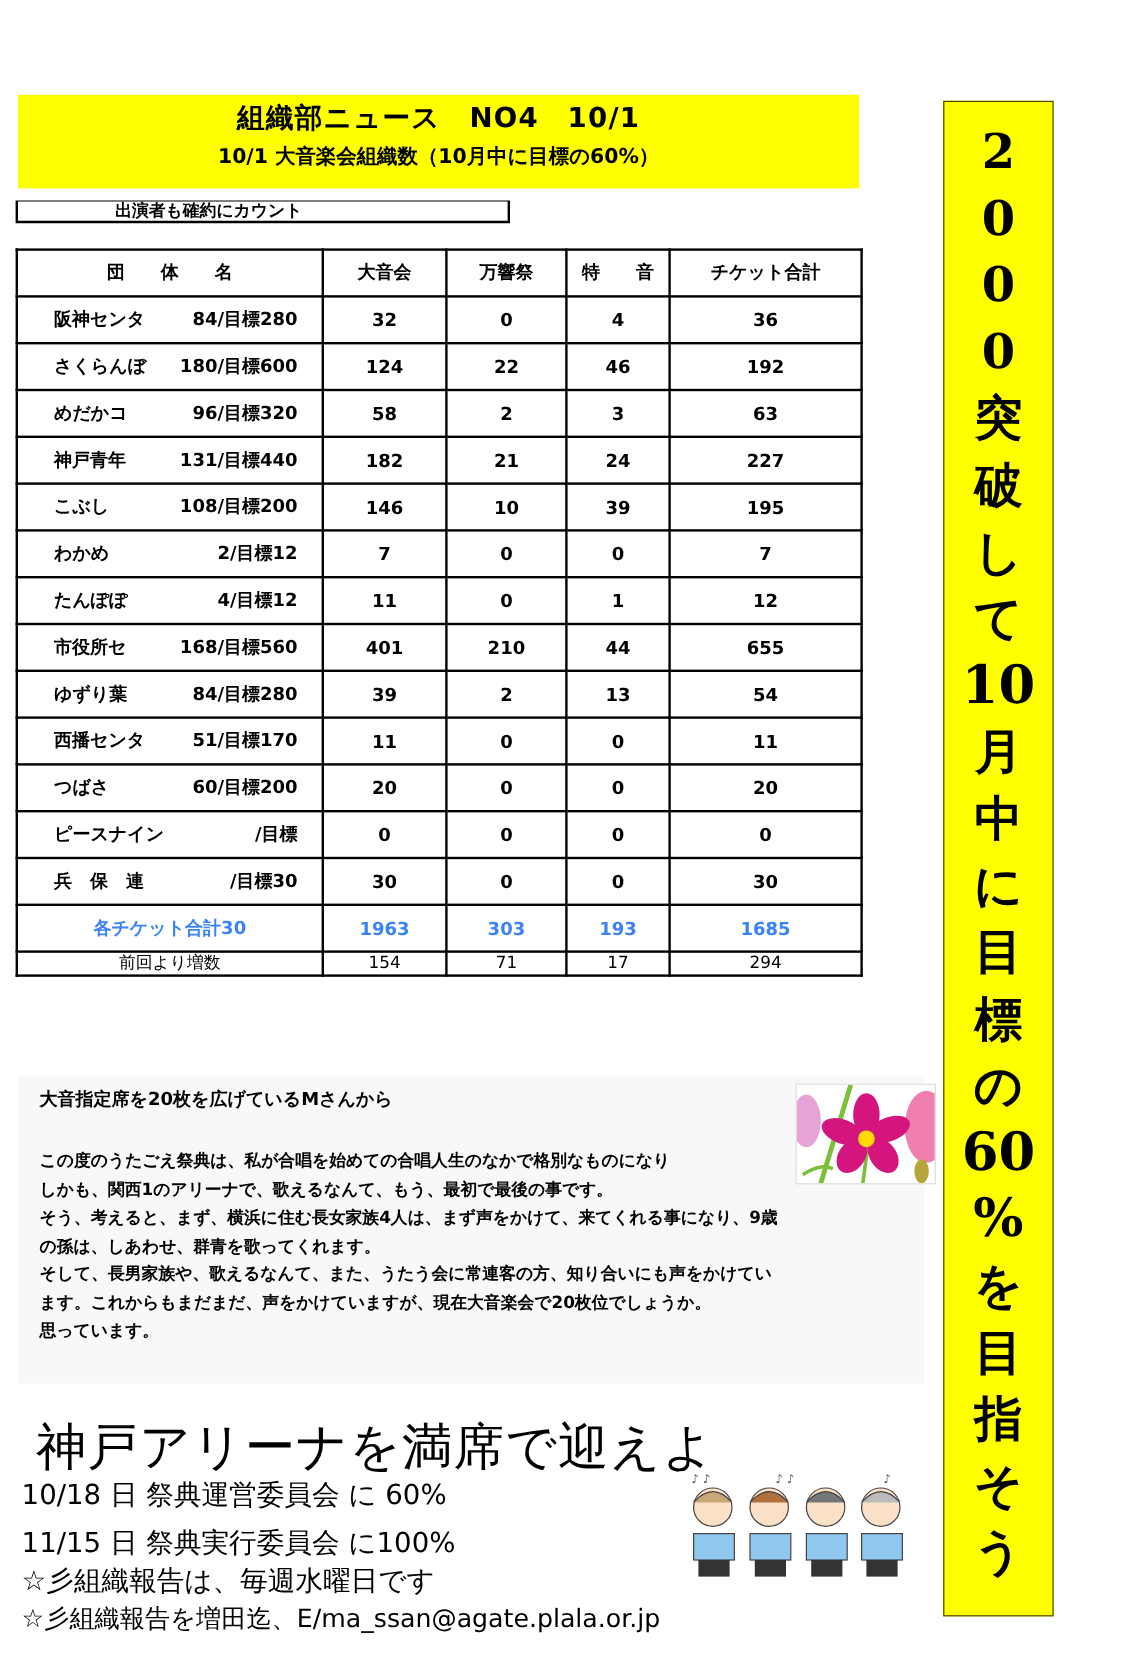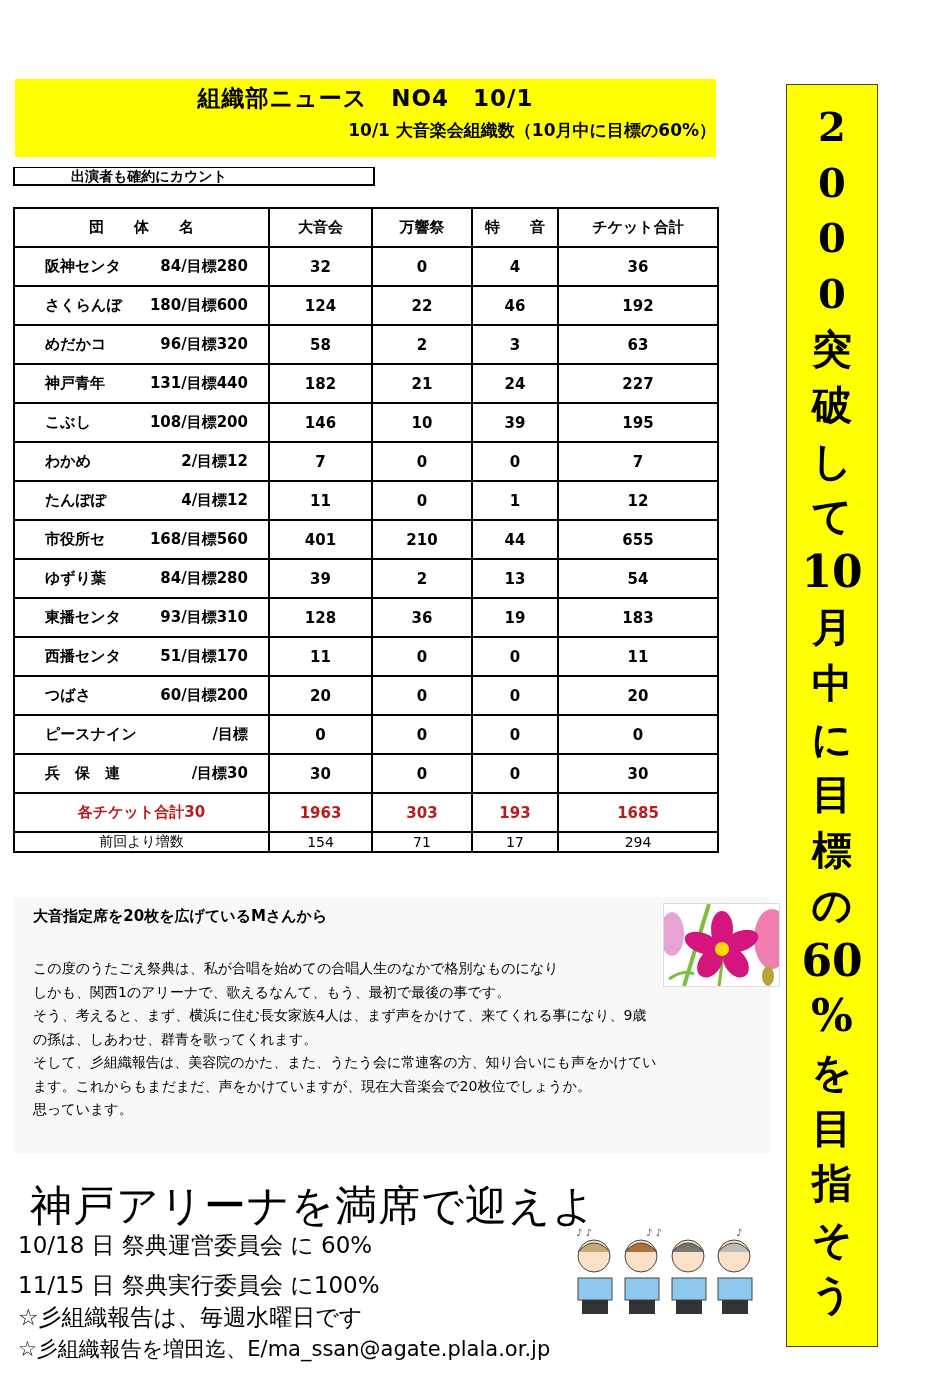--- a/index.html
+++ b/index.html
@@ -1,33 +1,33 @@
 <!DOCTYPE html>
 <html><head>
 <meta charset="utf-8">
 <style>
   html, body { margin:0; padding:0; background:#ffffff; }
   body { width:935px; height:1387px; position:relative; overflow:hidden;
          font-family:"DejaVu Sans", "Liberation Sans", sans-serif; color:#000; }
   .header-band { position:absolute; left:15px; top:79px; width:701px; height:78px; background:#ffff00; }
   .header-title { position:absolute; left:0; right:0; top:4px; text-align:center; font-size:23px; font-weight:bold; letter-spacing:1px; }
-  .header-sub { position:absolute; left:0; right:0; top:40px; text-align:right; font-size:17px; font-weight:bold; }
-  .note-box { position:absolute; left:13px; top:167px; width:362px; height:19px; border:2px solid #000; border-top-width:1px; box-sizing:border-box;
+  .header-sub { position:absolute; left:0; right:0; top:40px; text-align:center; font-size:17px; font-weight:bold; }
+  .note-box { position:absolute; left:13px; top:167px; width:412px; height:19px; border:2px solid #000; border-top-width:1px; box-sizing:border-box;
               font-size:14px; font-weight:bold; text-align:center; line-height:17px; padding-left:0; }
   .note-box span { display:inline-block; margin-left:-90px; }
   table.main { position:absolute; left:13px; top:207px; width:704px; border-collapse:collapse; table-layout:fixed; }
   table.main td { border:2px solid #000; text-align:center; font-size:15px; font-weight:bold; height:37px; padding:0; }
   table.main tr.last td { font-weight:normal; height:18px; font-size:14px; border-bottom:2px solid #000; }
-  table.main tr.total td { color:#b91c1c; }
+  table.main tr.total td { color:#3b82f6; }
   .name-cell { text-align:left !important; white-space:pre; font-size:15px; }
   .name-inner { display:flex; justify-content:space-between; padding:0 20px 0 30px; }
   .story { position:absolute; left:15px; top:897px; width:755px; height:256px; background:#f8f8f8; }
   .story-title { position:absolute; left:18px; top:10px; font-size:15px; font-weight:bold; }
   .story-body { position:absolute; left:18px; top:60px; width:740px; font-size:14px; line-height:23.5px; }
-  .story-body div { white-space:nowrap; }
+  .story-body div { white-space:nowrap;font-weight:bold; }
   .flower { position:absolute; left:663px; top:903px; width:115px; height:82px; background:#fff; border:1px solid #ddd; overflow:hidden; }
   .slogan { position:absolute; left:30px; top:1178px; font-size:42px; letter-spacing:1px; }
   .sched { position:absolute; left:18px; font-size:23px; white-space:nowrap; }
   .singers { position:absolute; left:566px; top:1226px; width:190px; height:88px; background:#fff; }
   .vbanner { position:absolute; left:786px; top:84px; width:92px; height:1263px; background:#ffff00; border:1px solid #4d4400; box-sizing:border-box; }
   .vbanner .ch { position:absolute; left:0; width:90px; text-align:center; font-family:"DejaVu Serif", serif; font-weight:bold; font-size:40px; line-height:52px; }
 </style>
 </head>
 <body>
 
@@ -113,27 +113,20 @@
         <td>655</td>
       </tr>
       <tr>
         <td class="name-cell"><div class="name-inner"><span>ゆずり葉</span><span>84/目標280</span></div></td>
         <td>39</td>
         <td>2</td>
         <td>13</td>
         <td>54</td>
       </tr>
       <tr>
-        <td class="name-cell"><div class="name-inner"><span>東播センタ</span><span>93/目標310</span></div></td>
-        <td>128</td>
-        <td>36</td>
-        <td>19</td>
-        <td>183</td>
-      </tr>
-      <tr>
         <td class="name-cell"><div class="name-inner"><span>西播センタ</span><span>51/目標170</span></div></td>
         <td>11</td>
         <td>0</td>
         <td>0</td>
         <td>11</td>
       </tr>
       <tr>
         <td class="name-cell"><div class="name-inner"><span>つばさ</span><span>60/目標200</span></div></td>
         <td>20</td>
         <td>0</td>
@@ -171,21 +164,21 @@
     </tbody>
 </table>
 
 <div class="story">
   <div class="story-title">大音指定席を20枚を広げているMさんから</div>
   <div class="story-body">
     <div>この度のうたごえ祭典は、私が合唱を始めての合唱人生のなかで格別なものになり</div>
     <div>しかも、関西1のアリーナで、歌えるなんて、もう、最初で最後の事です。</div>
     <div>そう、考えると、まず、横浜に住む長女家族4人は、まず声をかけて、来てくれる事になり、9歳</div>
     <div>の孫は、しあわせ、群青を歌ってくれます。</div>
-    <div>そして、彡組織報告は、美容院のかた、また、うたう会に常連客の方、知り合いにも声をかけてい</div>
+    <div>そして、長男家族や、歌えるなんて、また、うたう会に常連客の方、知り合いにも声をかけてい</div>
     <div>ます。これからもまだまだ、声をかけていますが、現在大音楽会で20枚位でしょうか。</div>
     <div>思っています。</div>
   </div>
 </div>
 
 <div class="flower">
   <svg width="115" height="82" viewBox="0 0 115 82">
     <ellipse cx="8" cy="30" rx="12" ry="22" fill="#e7a3d6"></ellipse>
     <path d="M20 82 L45 0" stroke="#7cbf3a" stroke-width="4" fill="none"></path>
     <path d="M55 82 L60 45" stroke="#7cbf3a" stroke-width="3" fill="none"></path>

